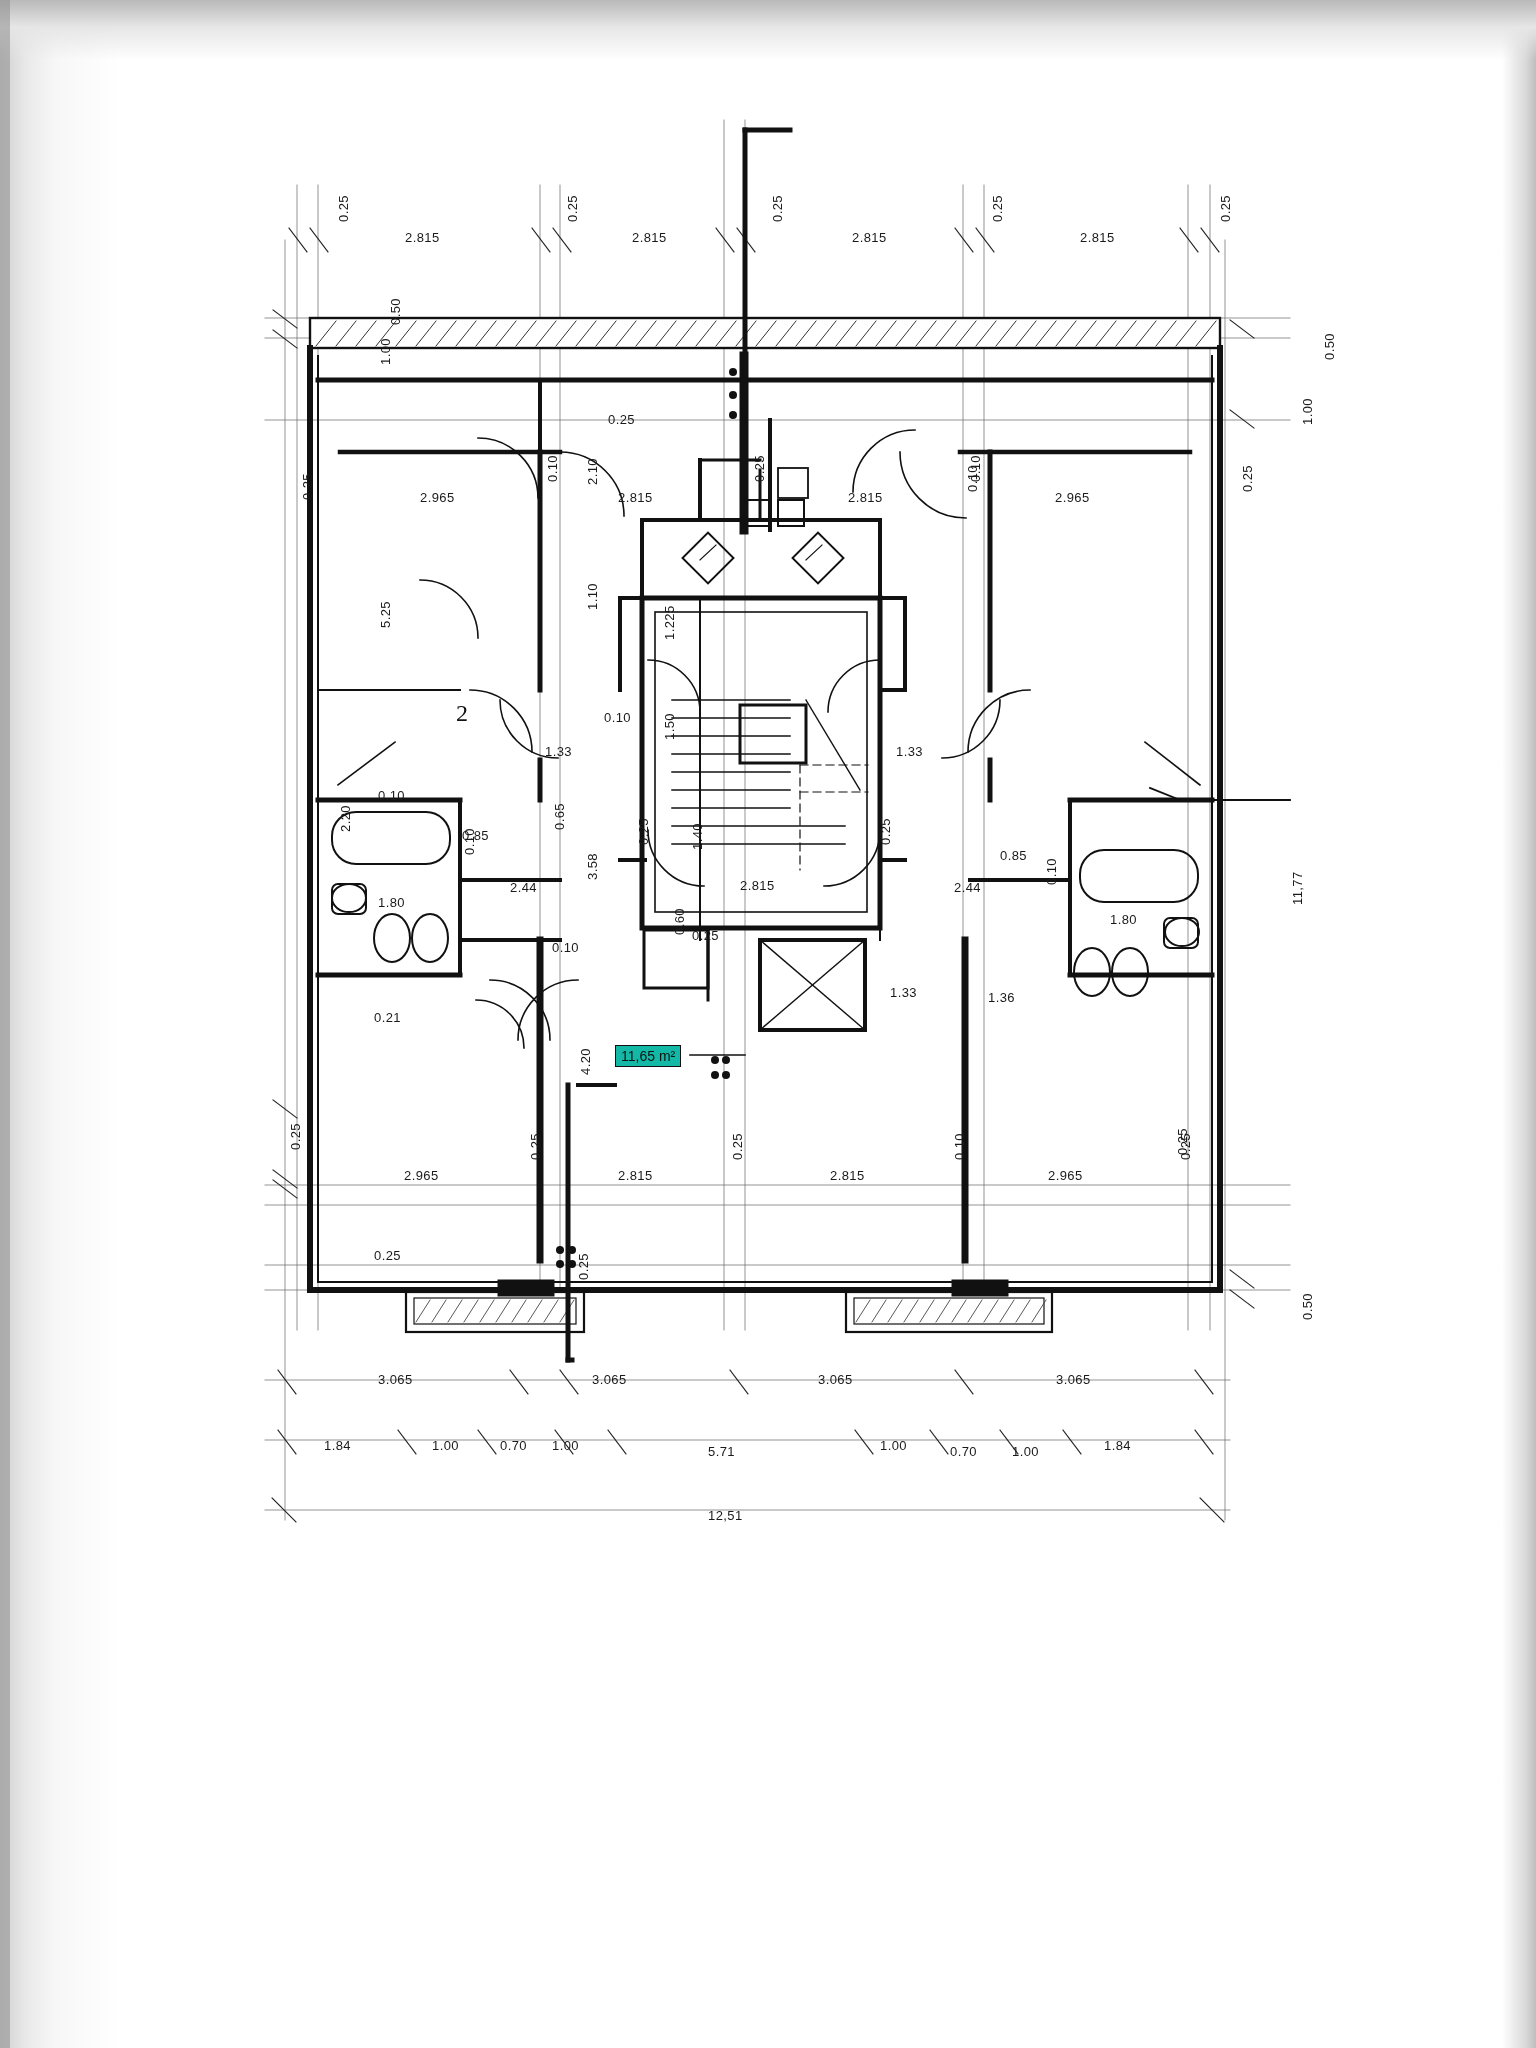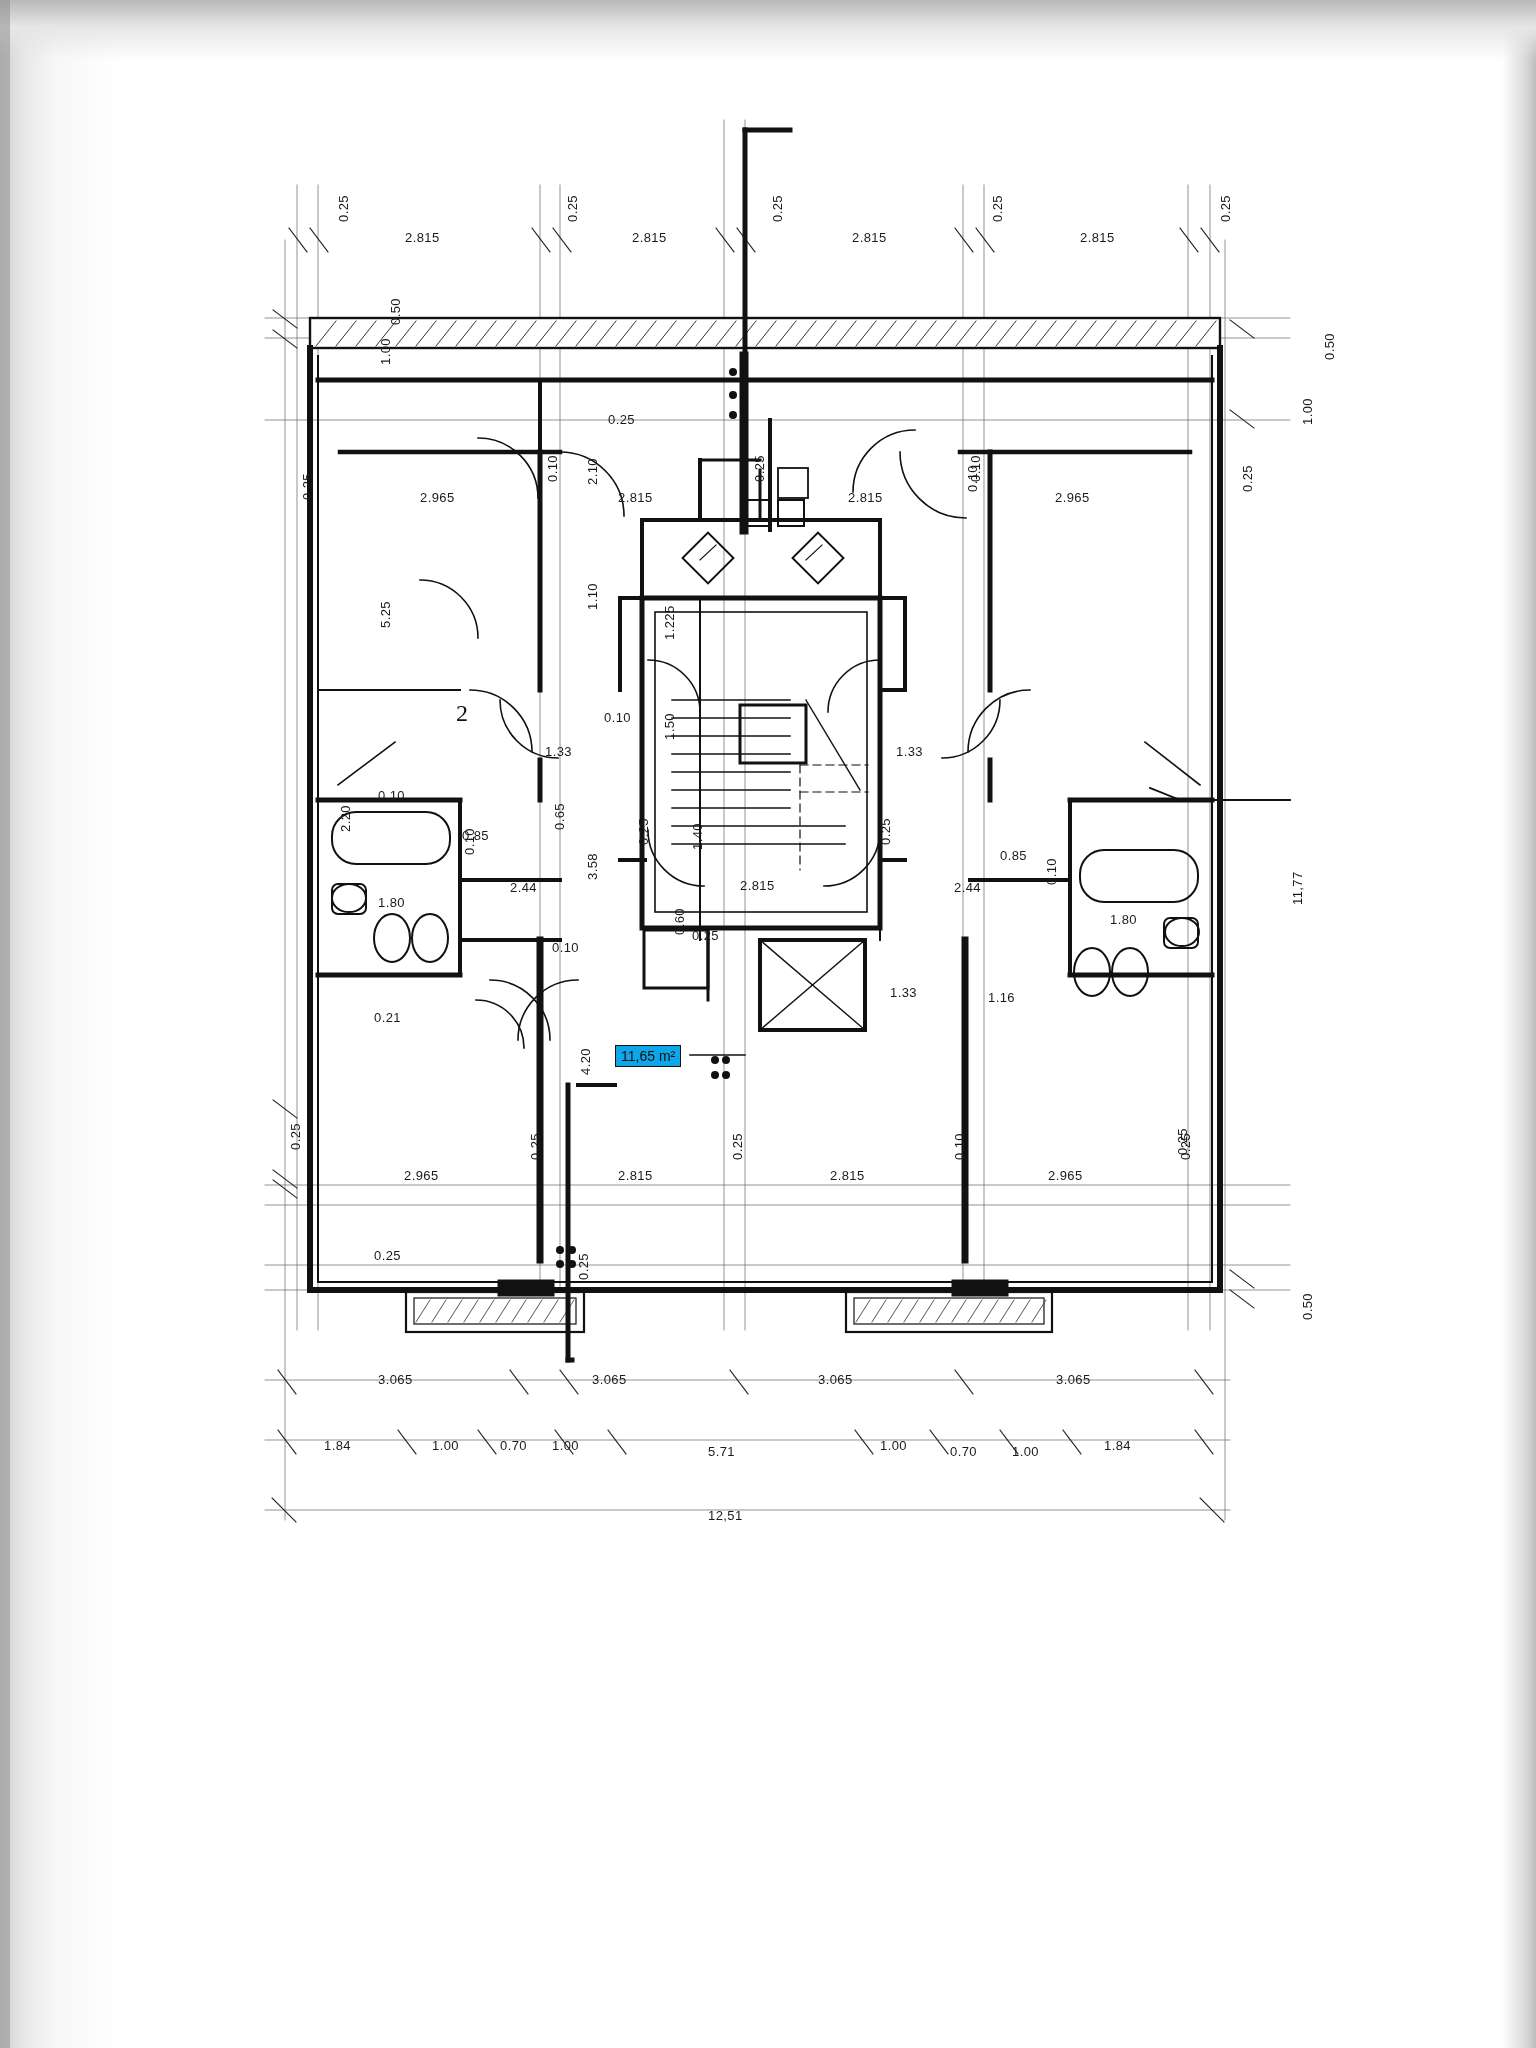--- a/index.html
+++ b/index.html
@@ -15,21 +15,21 @@
   #topshade{position:absolute;left:0;top:0;width:100%;height:60px;
       background:linear-gradient(180deg,#b9b9b9 0%,#e6e6e6 45%,rgba(255,255,255,0) 100%);}
   #leftedge{position:absolute;left:0;top:0;width:10px;height:100%;background:#8e8e8e;opacity:.55;}
 
   .dim{position:absolute;font-size:13px;letter-spacing:.4px;white-space:nowrap;color:#1a1a1a;
        font-family:"Liberation Sans",sans-serif;}
   .dim.v{transform-origin:0 0;transform:rotate(-90deg);}
   .big{font-size:26px;letter-spacing:2px;}
   .note{font-size:25px;letter-spacing:1.6px;}
   .lbl{font-size:22px;letter-spacing:2px;}
-  .area{font-size:14px;border:1.4px solid #111;padding:2px 5px;background:#0ea5e9;}
+  .area{font-size:14px;border:1.4px solid #111;padding:2px 5px;background:#14b8a6;}
 
   svg{position:absolute;left:0;top:0;}
 </style>
 </head>
 <body>
 
 <div id="sheet"></div>
 <div id="topshade"></div>
 <div id="leftedge"></div>
 
@@ -403,21 +403,21 @@
 <div class="dim v" style="left:730px;top:1160px;">0.25</div>
 <div class="dim" style="left:830px;top:1168px;">2.815</div>
 <div class="dim v" style="left:952px;top:1160px;">0.10</div>
 <div class="dim" style="left:1048px;top:1168px;">2.965</div>
 <div class="dim v" style="left:1178px;top:1160px;">0.25</div>
 <div class="dim v" style="left:576px;top:1280px;">0.25</div>
 
 <div class="dim v" style="left:965px;top:492px;">0.10</div>
 <div class="dim" style="left:896px;top:744px;">1.33</div>
 <div class="dim" style="left:890px;top:985px;">1.33</div>
-<div class="dim" style="left:988px;top:990px;">1.16</div>
+<div class="dim" style="left:988px;top:990px;">1.36</div>
 <div class="dim" style="left:1000px;top:848px;">0.85</div>
 <div class="dim v" style="left:1044px;top:885px;">0.10</div>
 <div class="dim" style="left:1110px;top:912px;">1.80</div>
 <div class="dim" style="left:954px;top:880px;">2.44</div>
 
 <div class="area" style="position:absolute;left:615px;top:1045px;">11,65 m²</div>
 
 <div style="position:absolute;left:456px;top:700px;font-size:24px;font-family:'Liberation Serif',serif;">2</div>
 
 <div class="big" style="left:800px;top:108px;">B</div>

